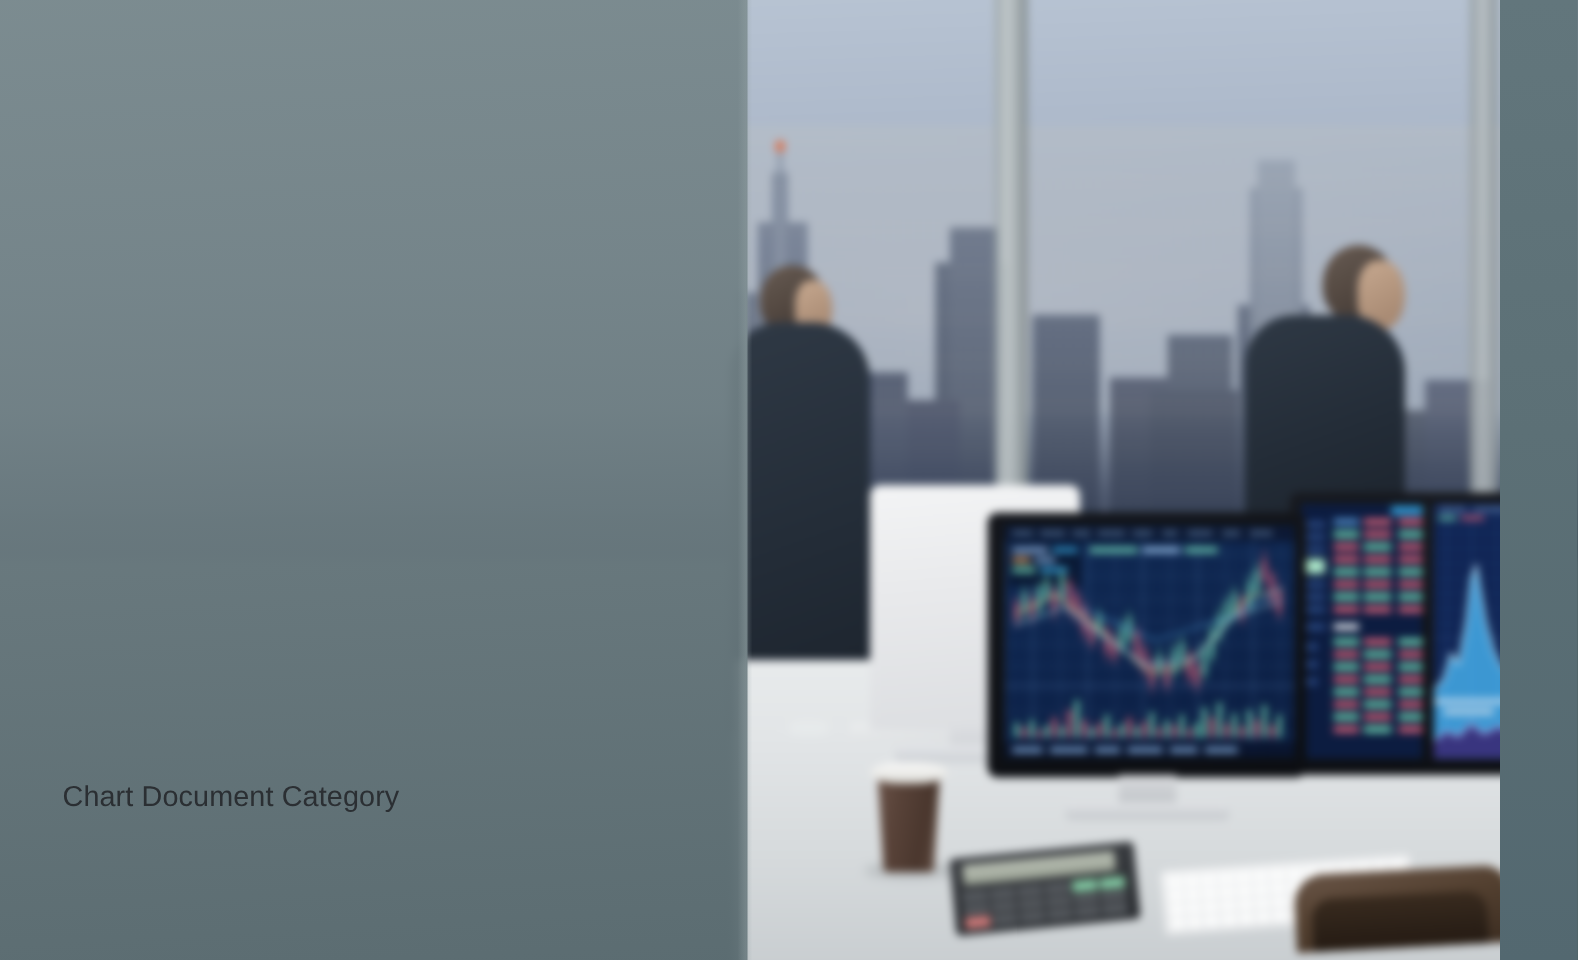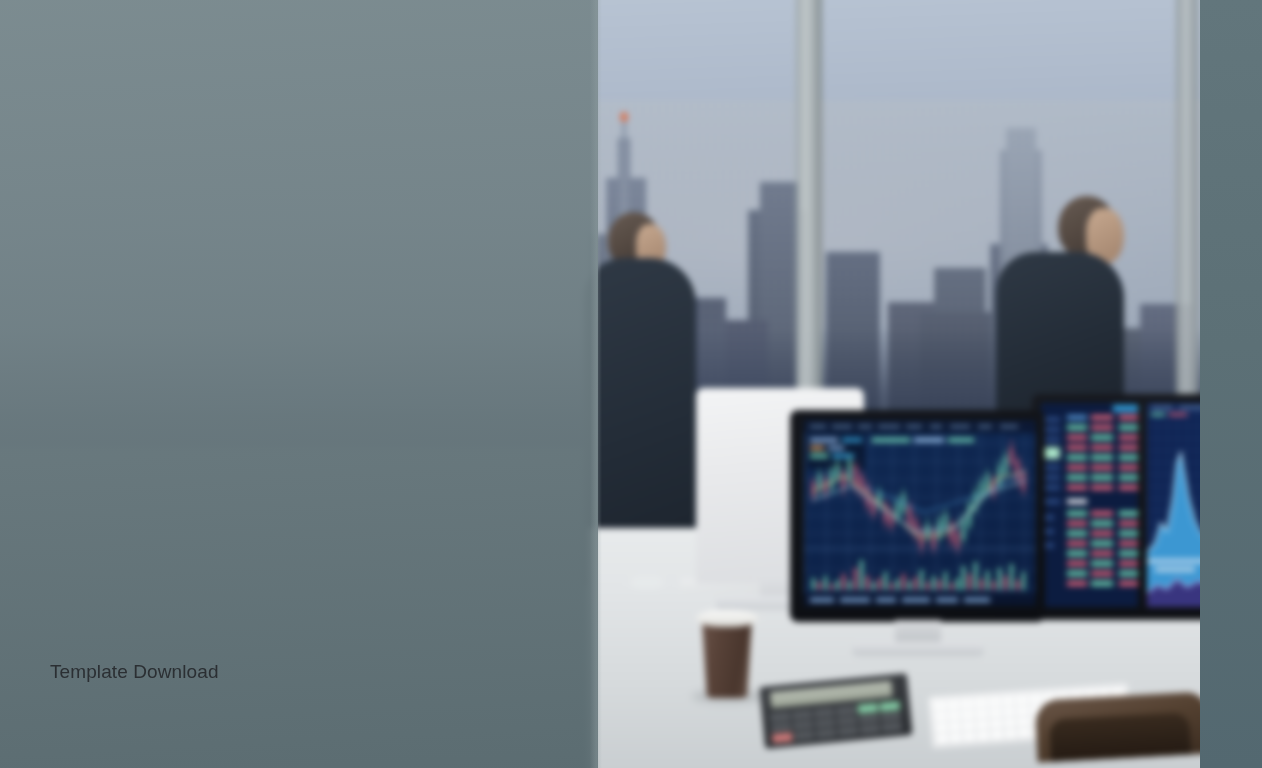--- a/index.html
+++ b/index.html
@@ -750,16 +750,16 @@
 
     </div>
   </div>
 
   <div class="rstrip"></div>
 
   <div class="panel"></div>
   <div class="panel-edge"></div>
 
   <div class="content">
-    <p class="sub2">Template Download</p>
+    <p class="sub1">Chart Document Category</p>
   </div>
 
 </div>
 
 </body></html>

